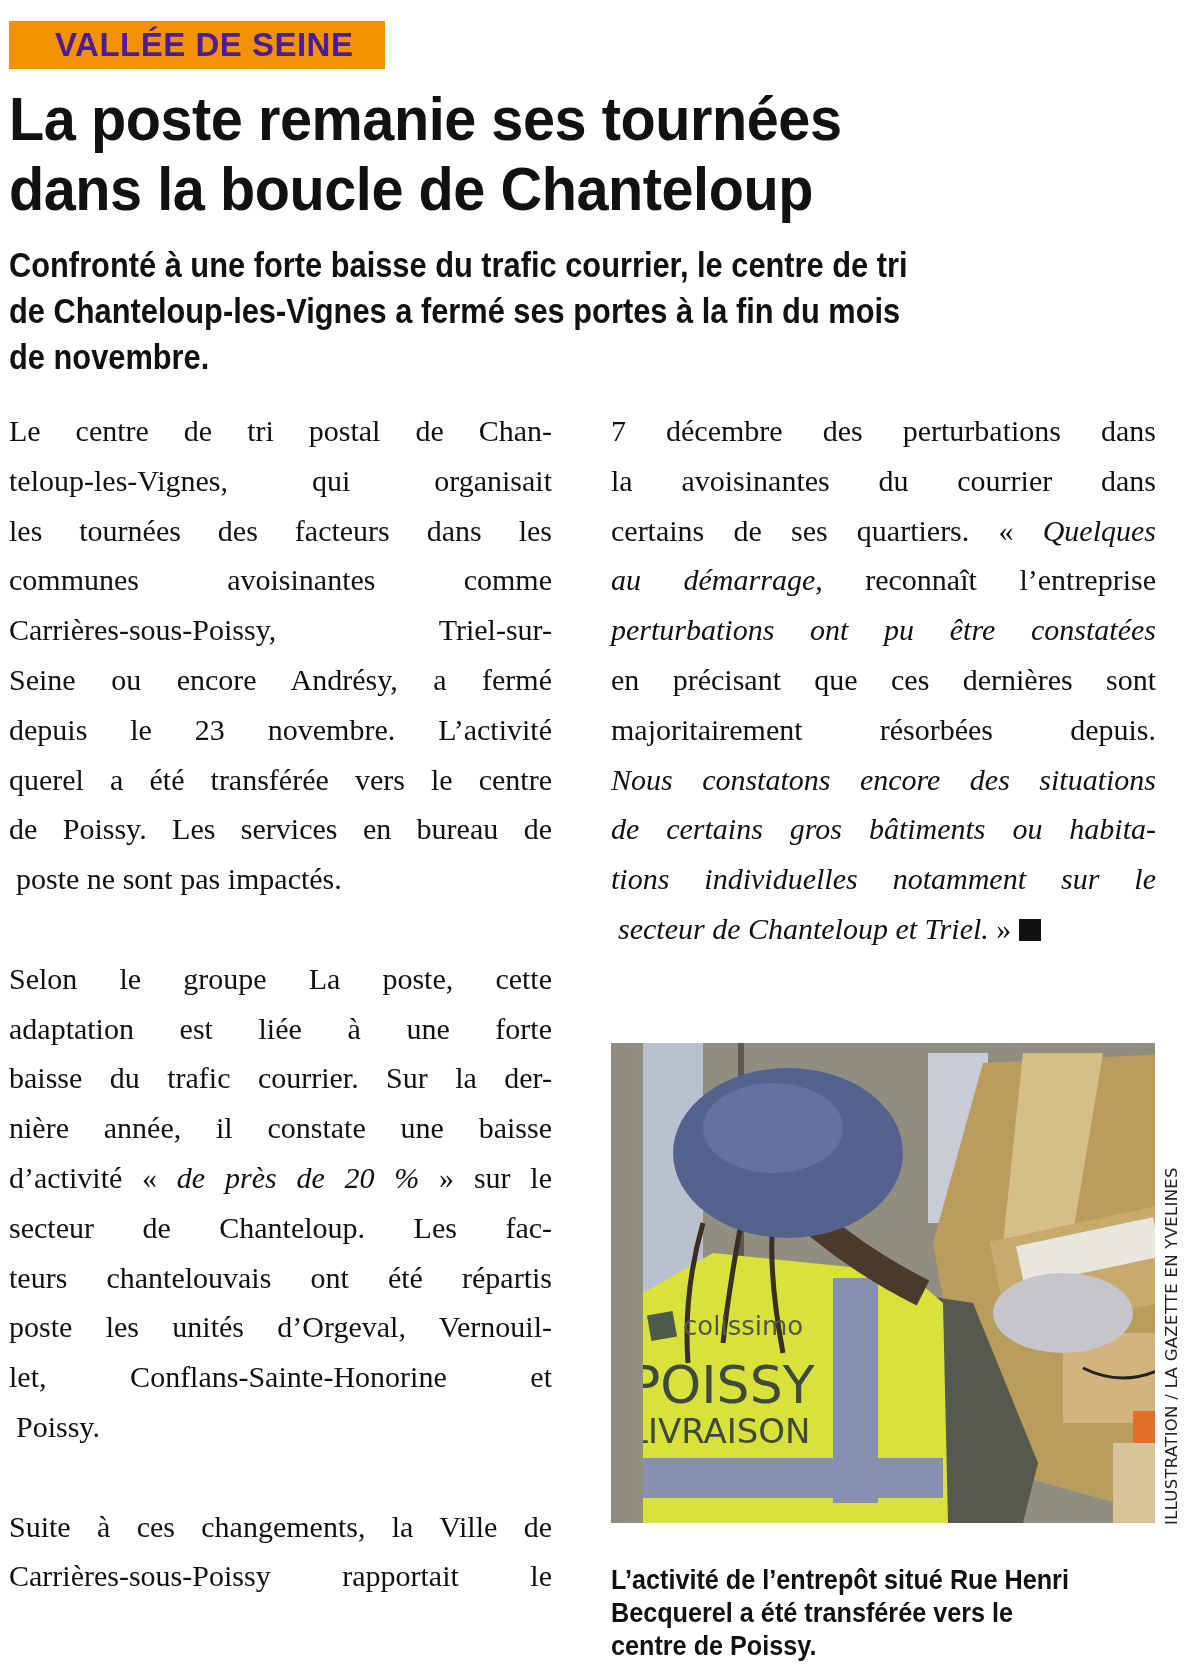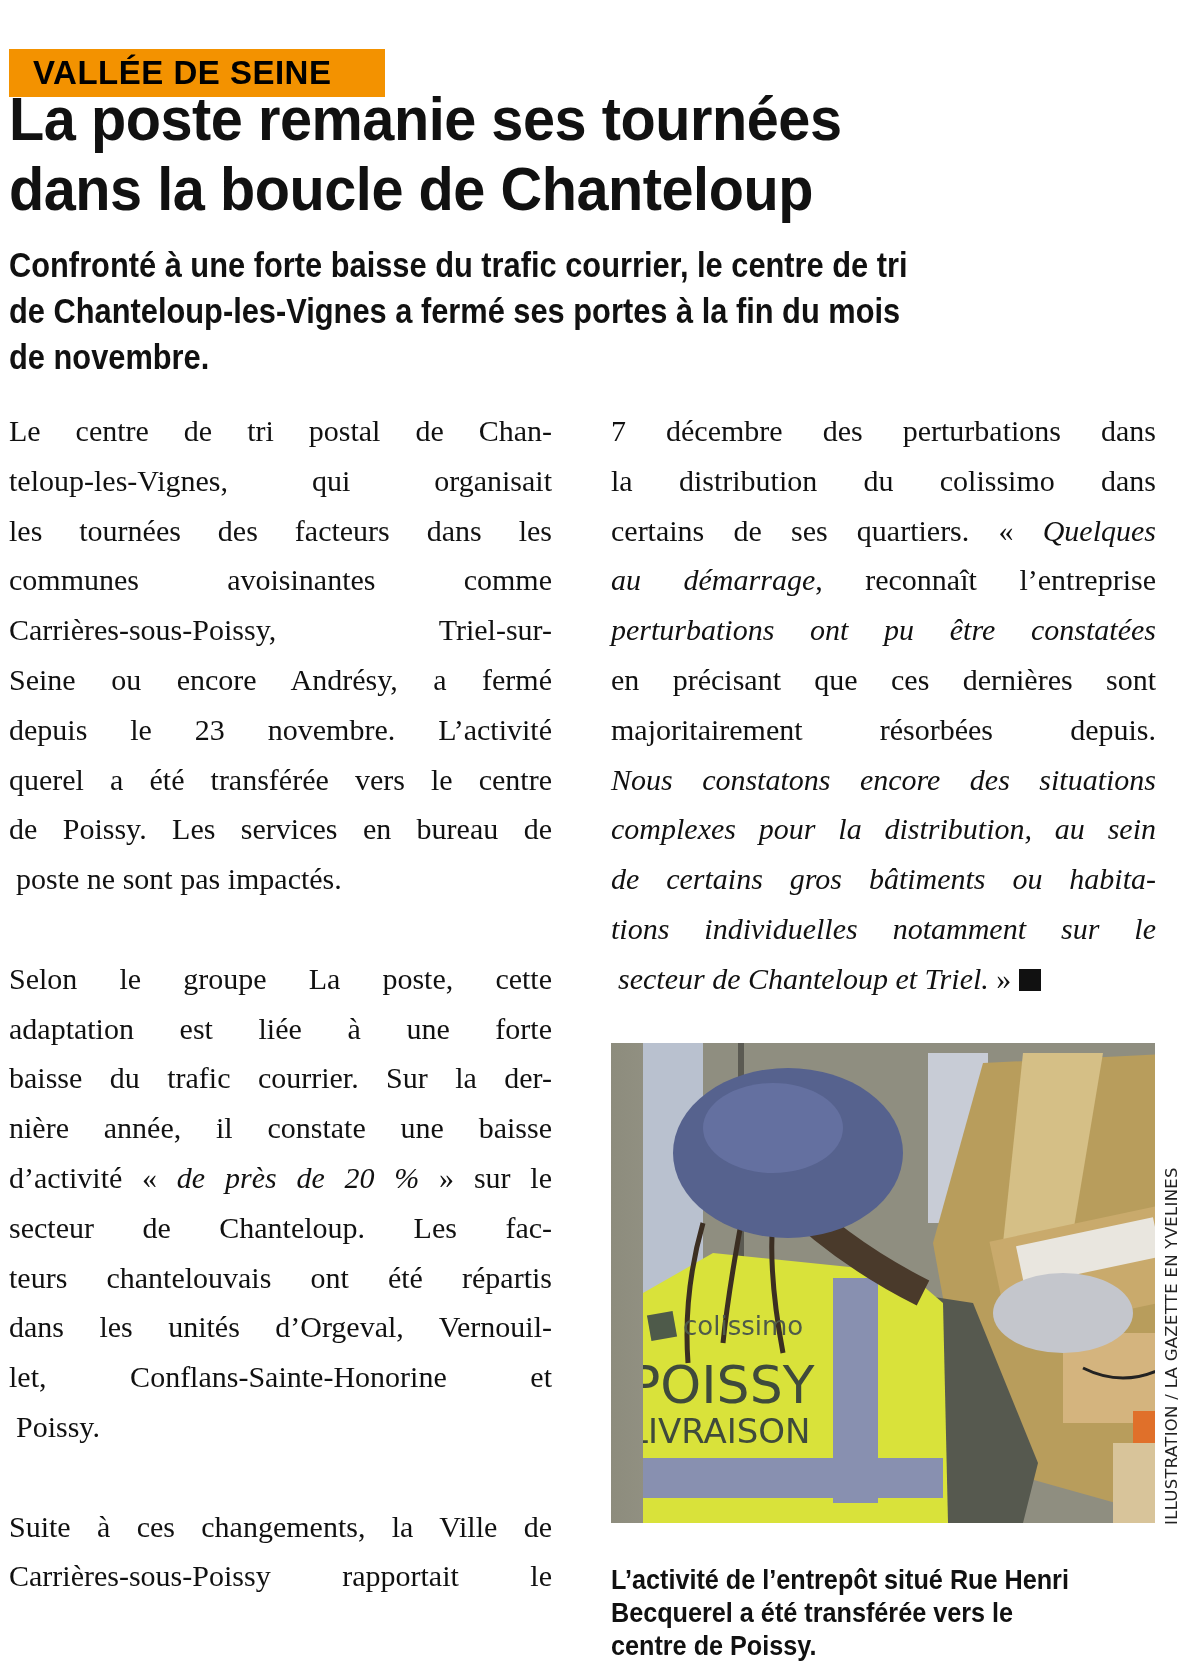--- a/index.html
+++ b/index.html
@@ -1,23 +1,23 @@
 <!DOCTYPE html>
 <html><head>
 <meta charset="utf-8">
 <style>
   * { margin: 0; padding: 0; box-sizing: border-box; }
   html, body { width: 1187px; height: 1665px; background: #ffffff; overflow: hidden; }
   body { position: relative; color: #111; }
 
   .tag {
     position: absolute; left: 9px; top: 21px; width: 376px; height: 48px;
-    background: #f39200; color: #000000;
+    background: #f39200; color: #4c1d95;
     font-family: "Liberation Sans", sans-serif; font-weight: bold;
-    font-size: 33px; line-height: 48px; padding-left: 24px; letter-spacing: 0.5px; margin-top: 28px;
+    font-size: 33px; line-height: 48px; padding-left: 46px; letter-spacing: 0.5px;
   }
   .headline {
     position: absolute; left: 9px; top: 84px; width: 1160px;
     font-family: "Liberation Sans", sans-serif; font-weight: bold;
     font-size: 62px; line-height: 70px; letter-spacing: -0.5px;
     transform: scaleX(0.93); transform-origin: left top;
   }
   .standfirst {
     position: absolute; left: 9px; top: 242px; width: 1200px;
     font-family: "Liberation Sans", sans-serif; font-weight: bold;
@@ -90,41 +90,40 @@
     <span class="line last">poste ne sont pas impactés.</span>
   </p>
   <p>
     <span class="line">Selon le groupe La poste, cette</span>
     <span class="line">adaptation est liée à une forte</span>
     <span class="line">baisse du trafic courrier. Sur la der-</span>
     <span class="line">nière année, il constate une baisse</span>
     <span class="line"><span>d’activité « </span><em>de près de 20 %</em><span> » sur le</span></span>
     <span class="line">secteur de Chanteloup. Les fac-</span>
     <span class="line">teurs chantelouvais ont été répartis</span>
-    <span class="line">dans les unités d’Orgeval, Vernouil-</span>
+    <span class="line">poste les unités d’Orgeval, Vernouil-</span>
     <span class="line">let, Conflans-Sainte-Honorine et</span>
     <span class="line last">Poissy.</span>
   </p>
   <p>
     <span class="line">Suite à ces changements, la Ville de</span>
     <span class="line">Carrières-sous-Poissy rapportait le</span>
   </p>
 </div>
 
 <div class="col col-right">
   <p>
     <span class="line">7 décembre des perturbations dans</span>
-    <span class="line">la distribution du colissimo dans</span>
+    <span class="line">la avoisinantes du courrier dans</span>
     <span class="line"><span>certains de ses quartiers. « </span><em>Quelques</em></span>
     <span class="line"><em>au démarrage</em><span>, reconnaît l’entreprise</span></span>
     <span class="line"><em>perturbations ont pu être constatées</em></span>
     <span class="line">en précisant que ces dernières sont</span>
     <span class="line">majoritairement résorbées depuis.</span>
     <span class="line"><em>Nous constatons encore des situations</em></span>
-    <span class="line"><em>complexes pour la distribution, au sein</em></span>
     <span class="line"><em>de certains gros bâtiments ou habita-</em></span>
     <span class="line"><em>tions individuelles notamment sur le</em></span>
     <span class="line last"><em>secteur de Chanteloup et Triel.</em><span> »</span><span class="end-mark"></span></span>
   </p>
 </div>
 
 <div class="photo">
   <svg width="544" height="480" viewBox="0 0 544 480">
 
     <rect x="0" y="0" width="544" height="480" fill="#8f8e80"></rect>

